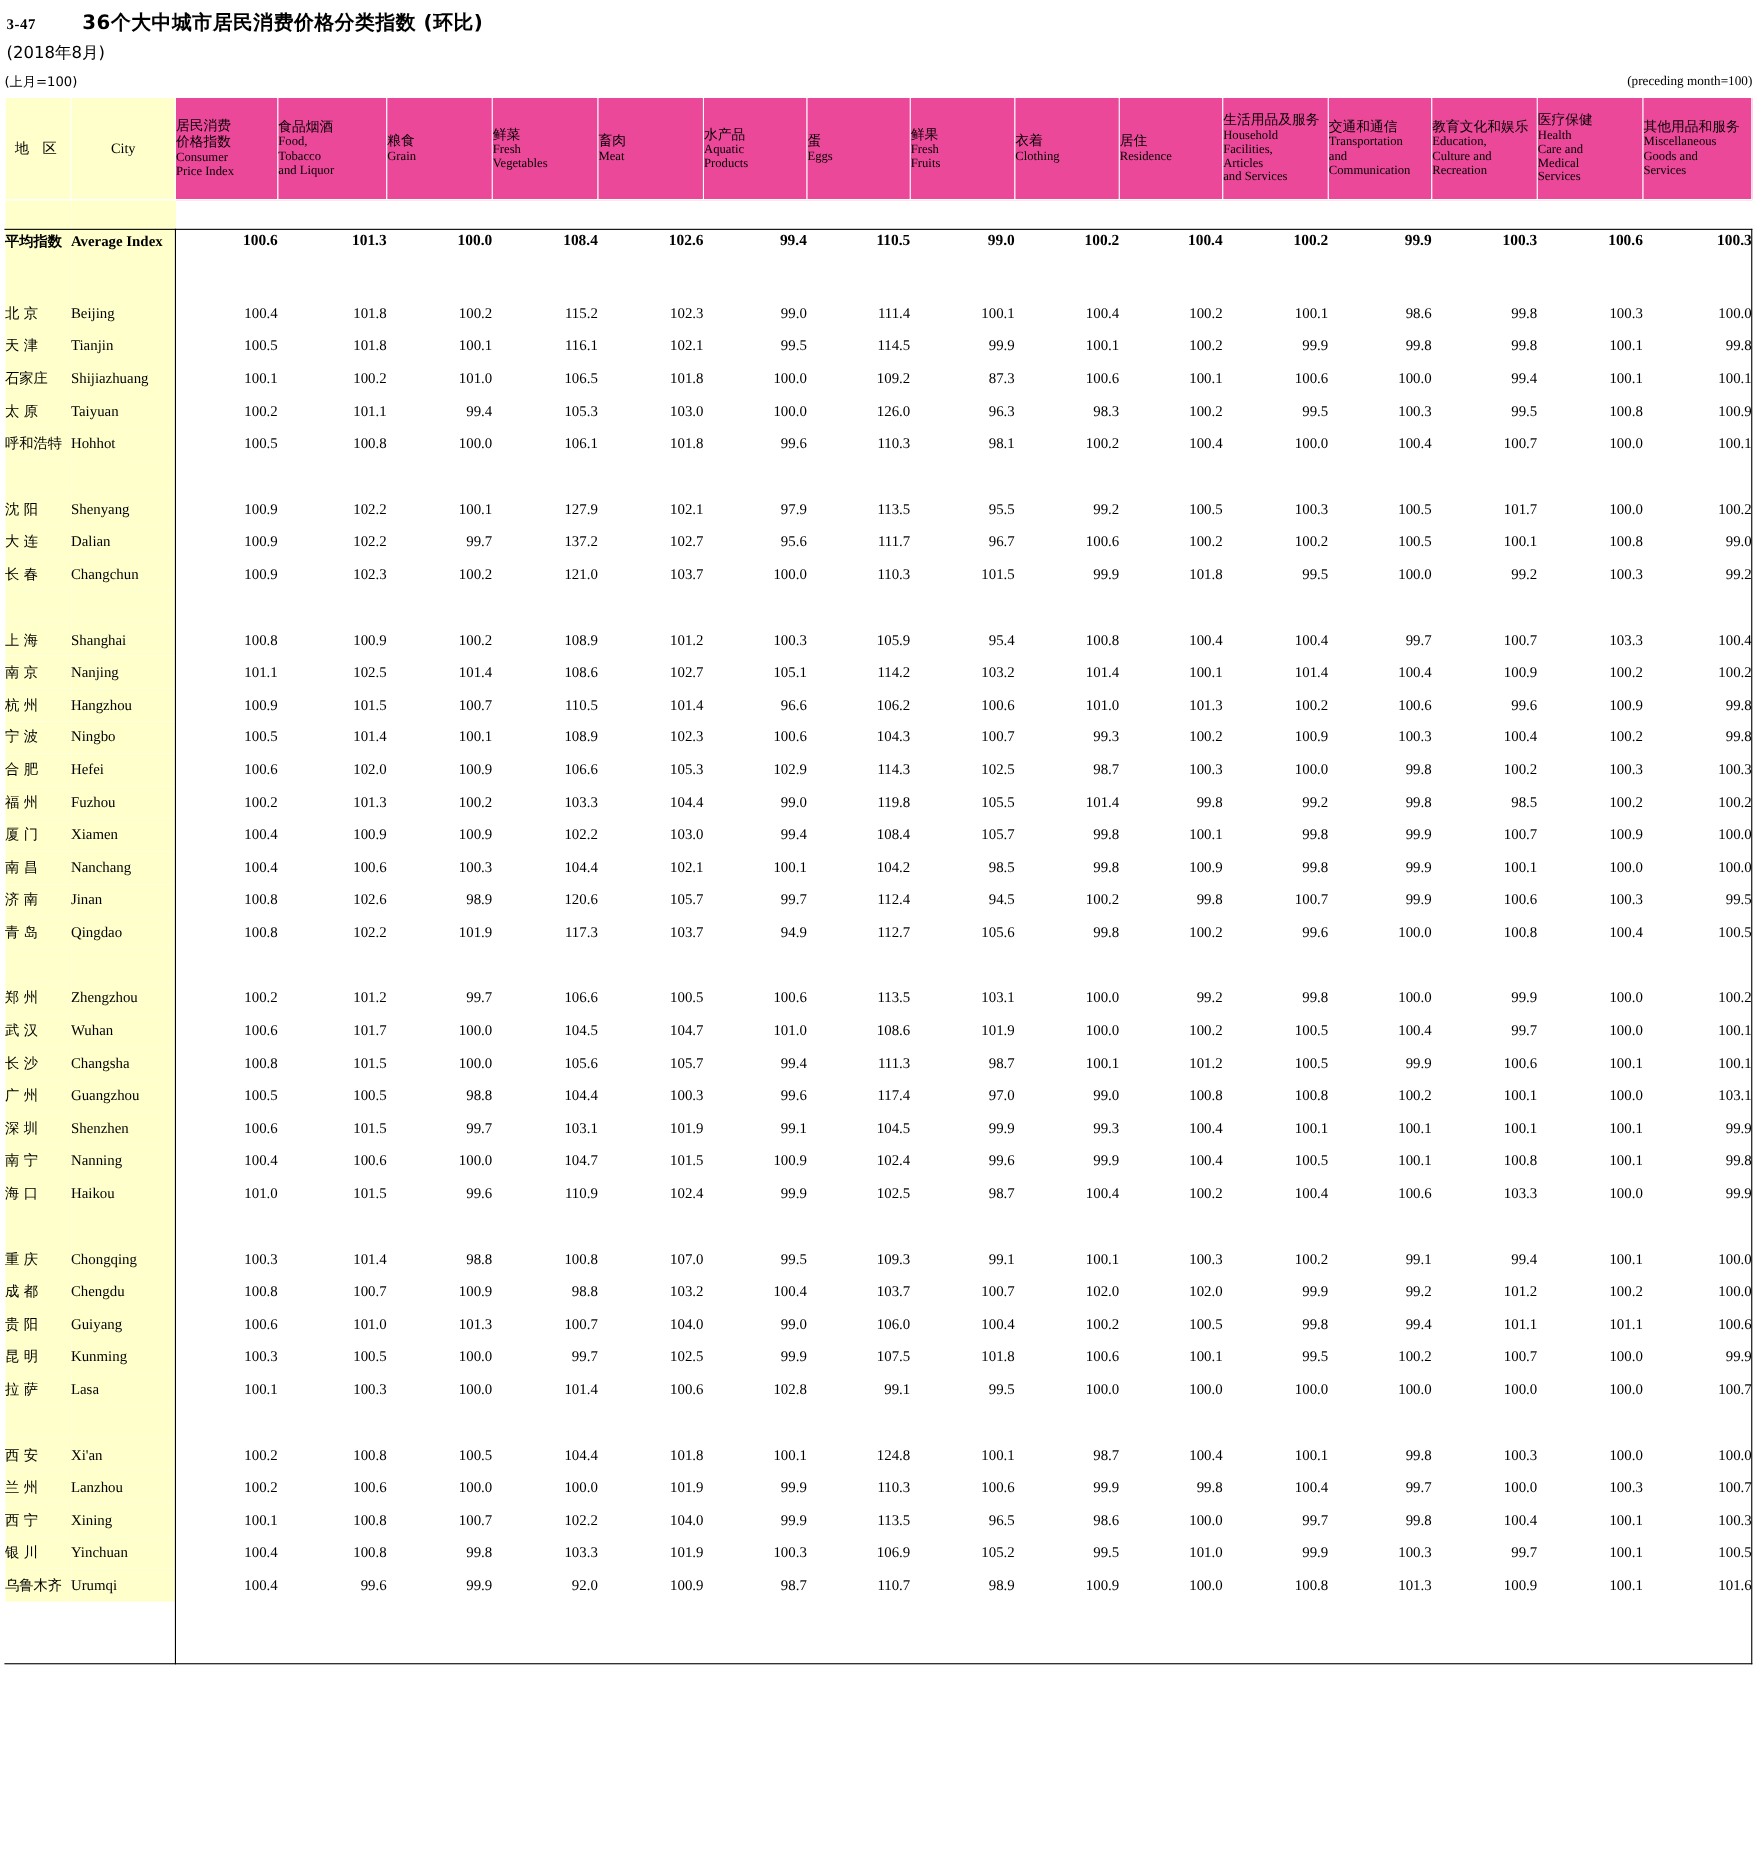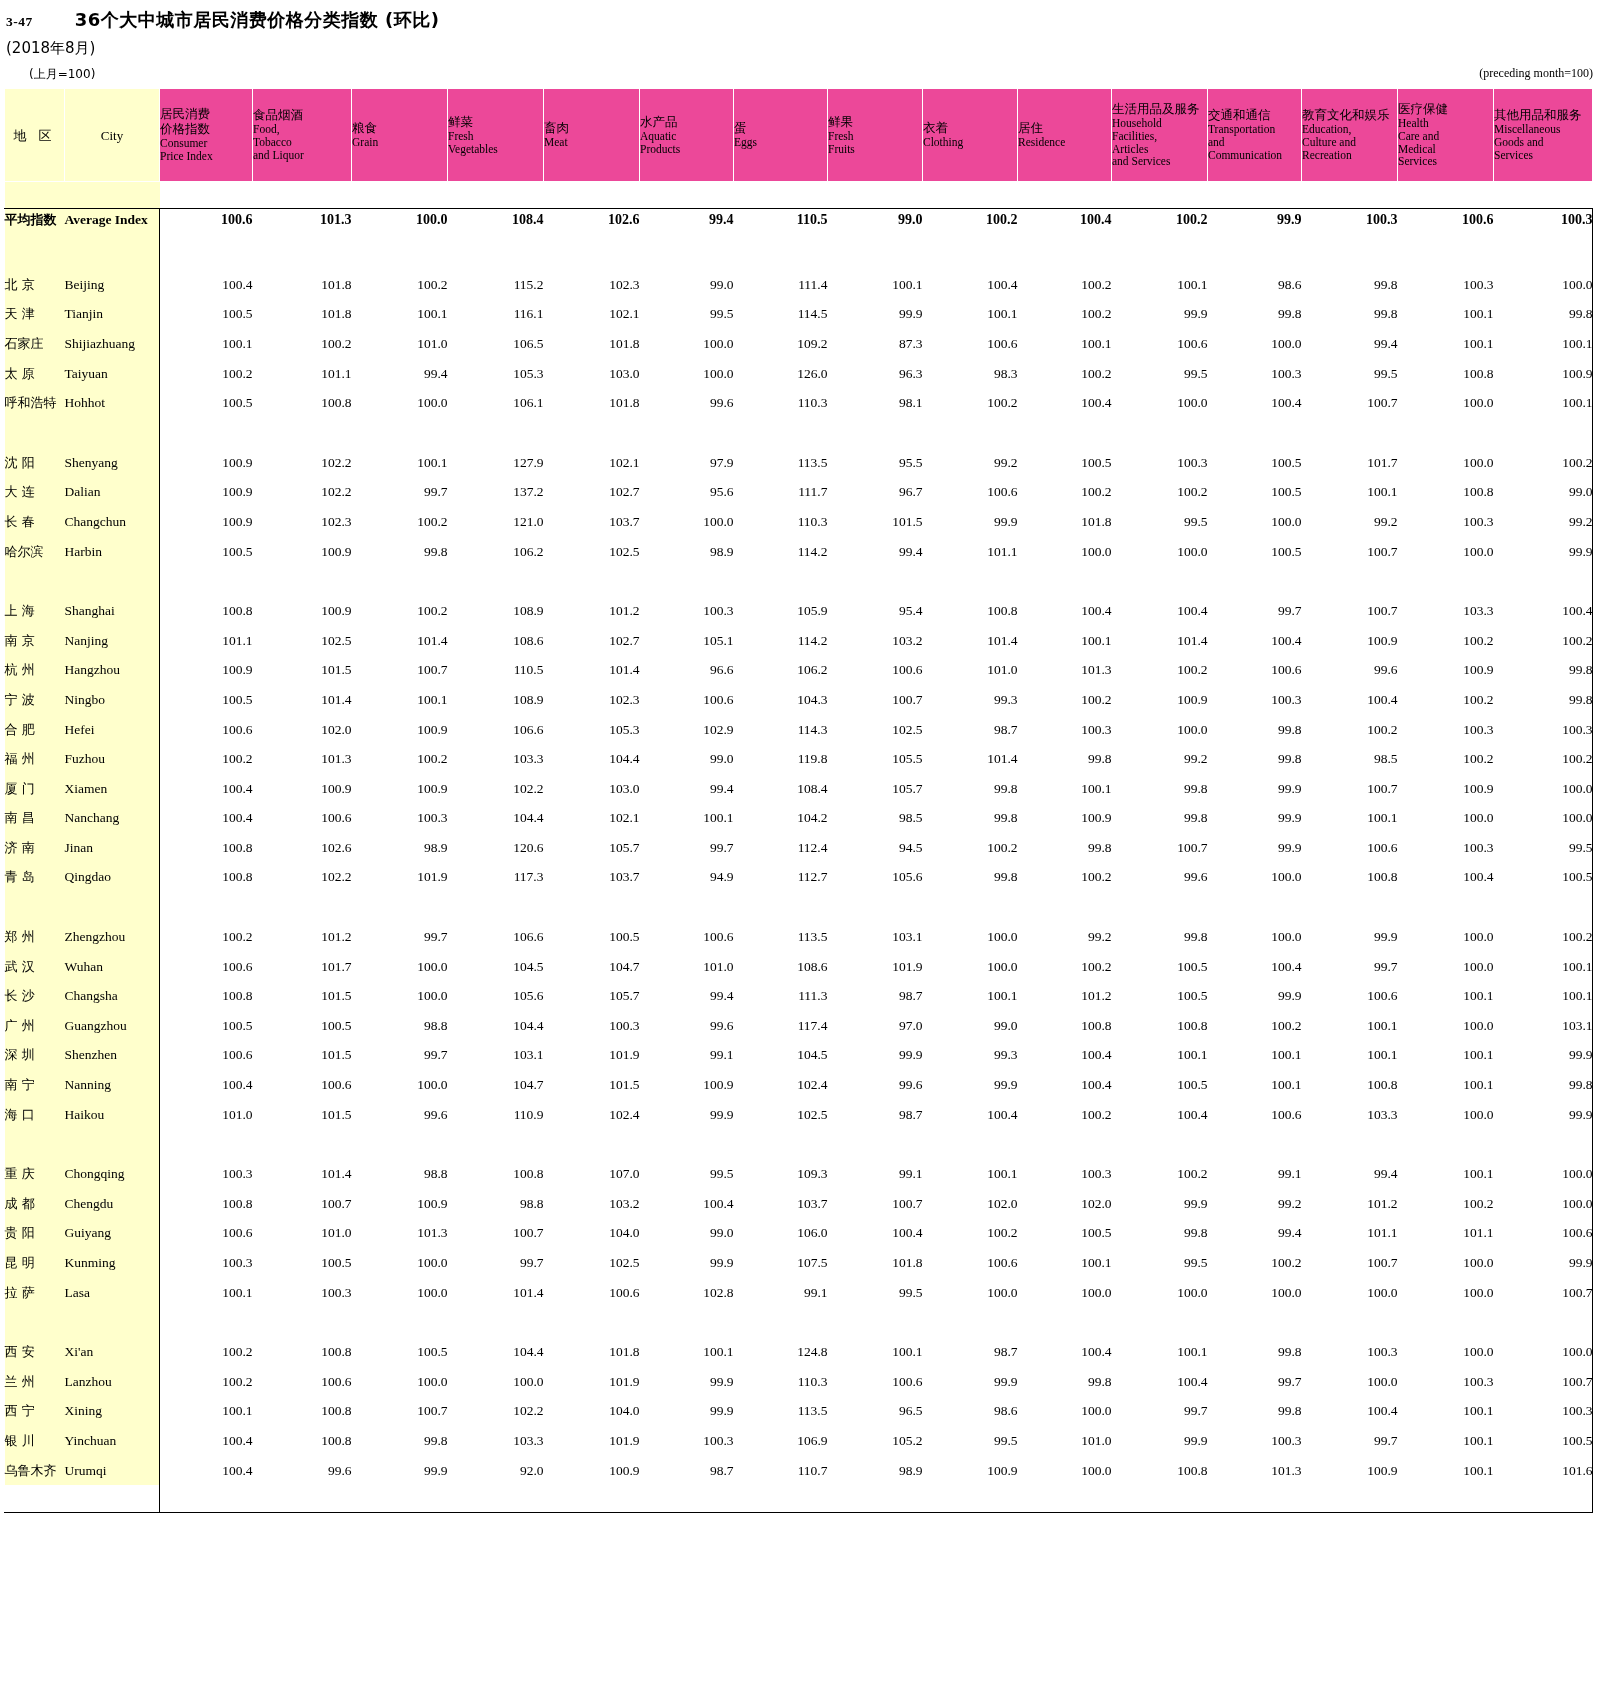--- a/index.html
+++ b/index.html
@@ -42,21 +42,20 @@
   }
   .title-date {
     font-family: "DejaVu Sans", sans-serif;
     font-size: 15px;
     margin-top: 7px;
   }
   .unit-row {
     position: relative;
     height: 20px;
     margin-top: 8px;
-    margin-left: 25px;
   }
   .unit-left {
     position: absolute;
     left: 4px;
     top: 0;
     font-family: "DejaVu Sans", sans-serif;
     font-size: 12px;
   }
   .unit-right {
     position: absolute;
@@ -503,39 +502,20 @@
           <td class="num">110.3</td>
           <td class="num">101.5</td>
           <td class="num">99.9</td>
           <td class="num">101.8</td>
           <td class="num">99.5</td>
           <td class="num">100.0</td>
           <td class="num">99.2</td>
           <td class="num">100.3</td>
           <td class="num">99.2</td>
         </tr>
-        <tr class="data">
-          <td class="col-region cell-cn">哈尔滨</td>
-          <td class="col-region cell-en">Harbin</td>
-          <td class="num">100.5</td>
-          <td class="num">100.9</td>
-          <td class="num">99.8</td>
-          <td class="num">106.2</td>
-          <td class="num">102.5</td>
-          <td class="num">98.9</td>
-          <td class="num">114.2</td>
-          <td class="num">99.4</td>
-          <td class="num">101.1</td>
-          <td class="num">100.0</td>
-          <td class="num">100.0</td>
-          <td class="num">100.5</td>
-          <td class="num">100.7</td>
-          <td class="num">100.0</td>
-          <td class="num">99.9</td>
-        </tr>
         <tr class="spacer">
           <td class="col-region">&nbsp;</td>
           <td class="col-region">&nbsp;</td>
           <td>&nbsp;</td>
           <td>&nbsp;</td>
           <td>&nbsp;</td>
           <td>&nbsp;</td>
           <td>&nbsp;</td>
           <td>&nbsp;</td>
           <td>&nbsp;</td>

